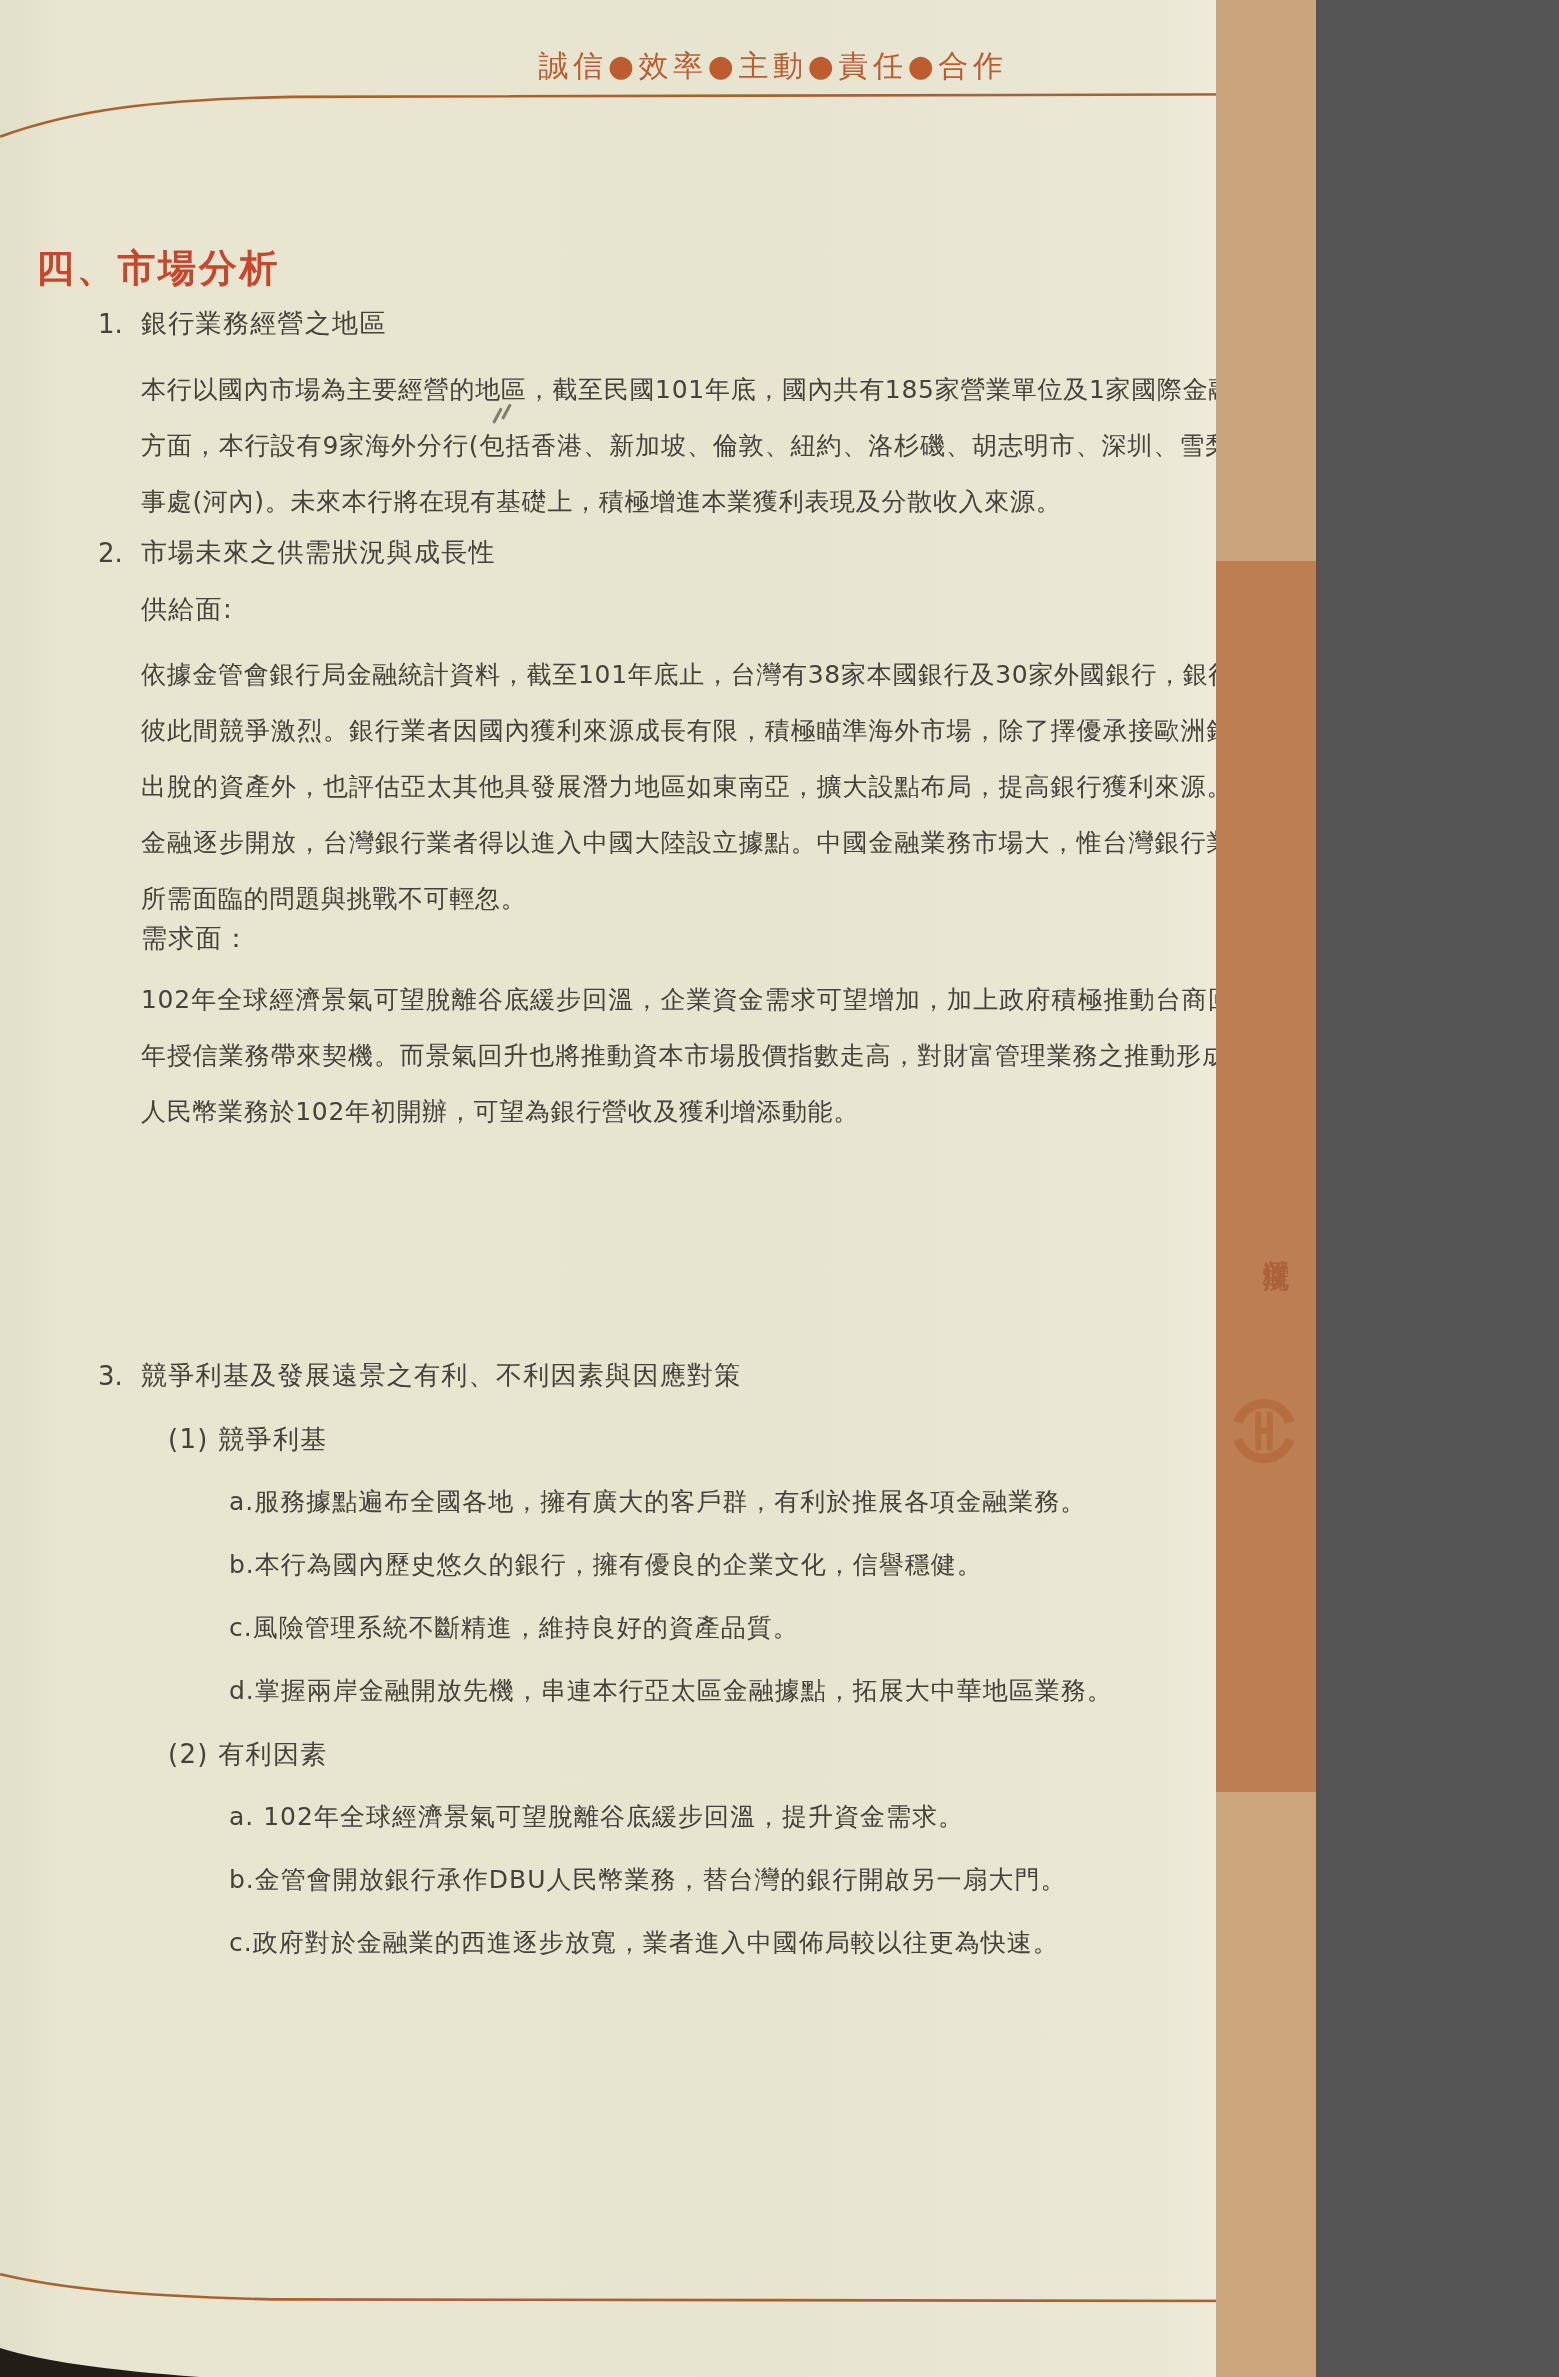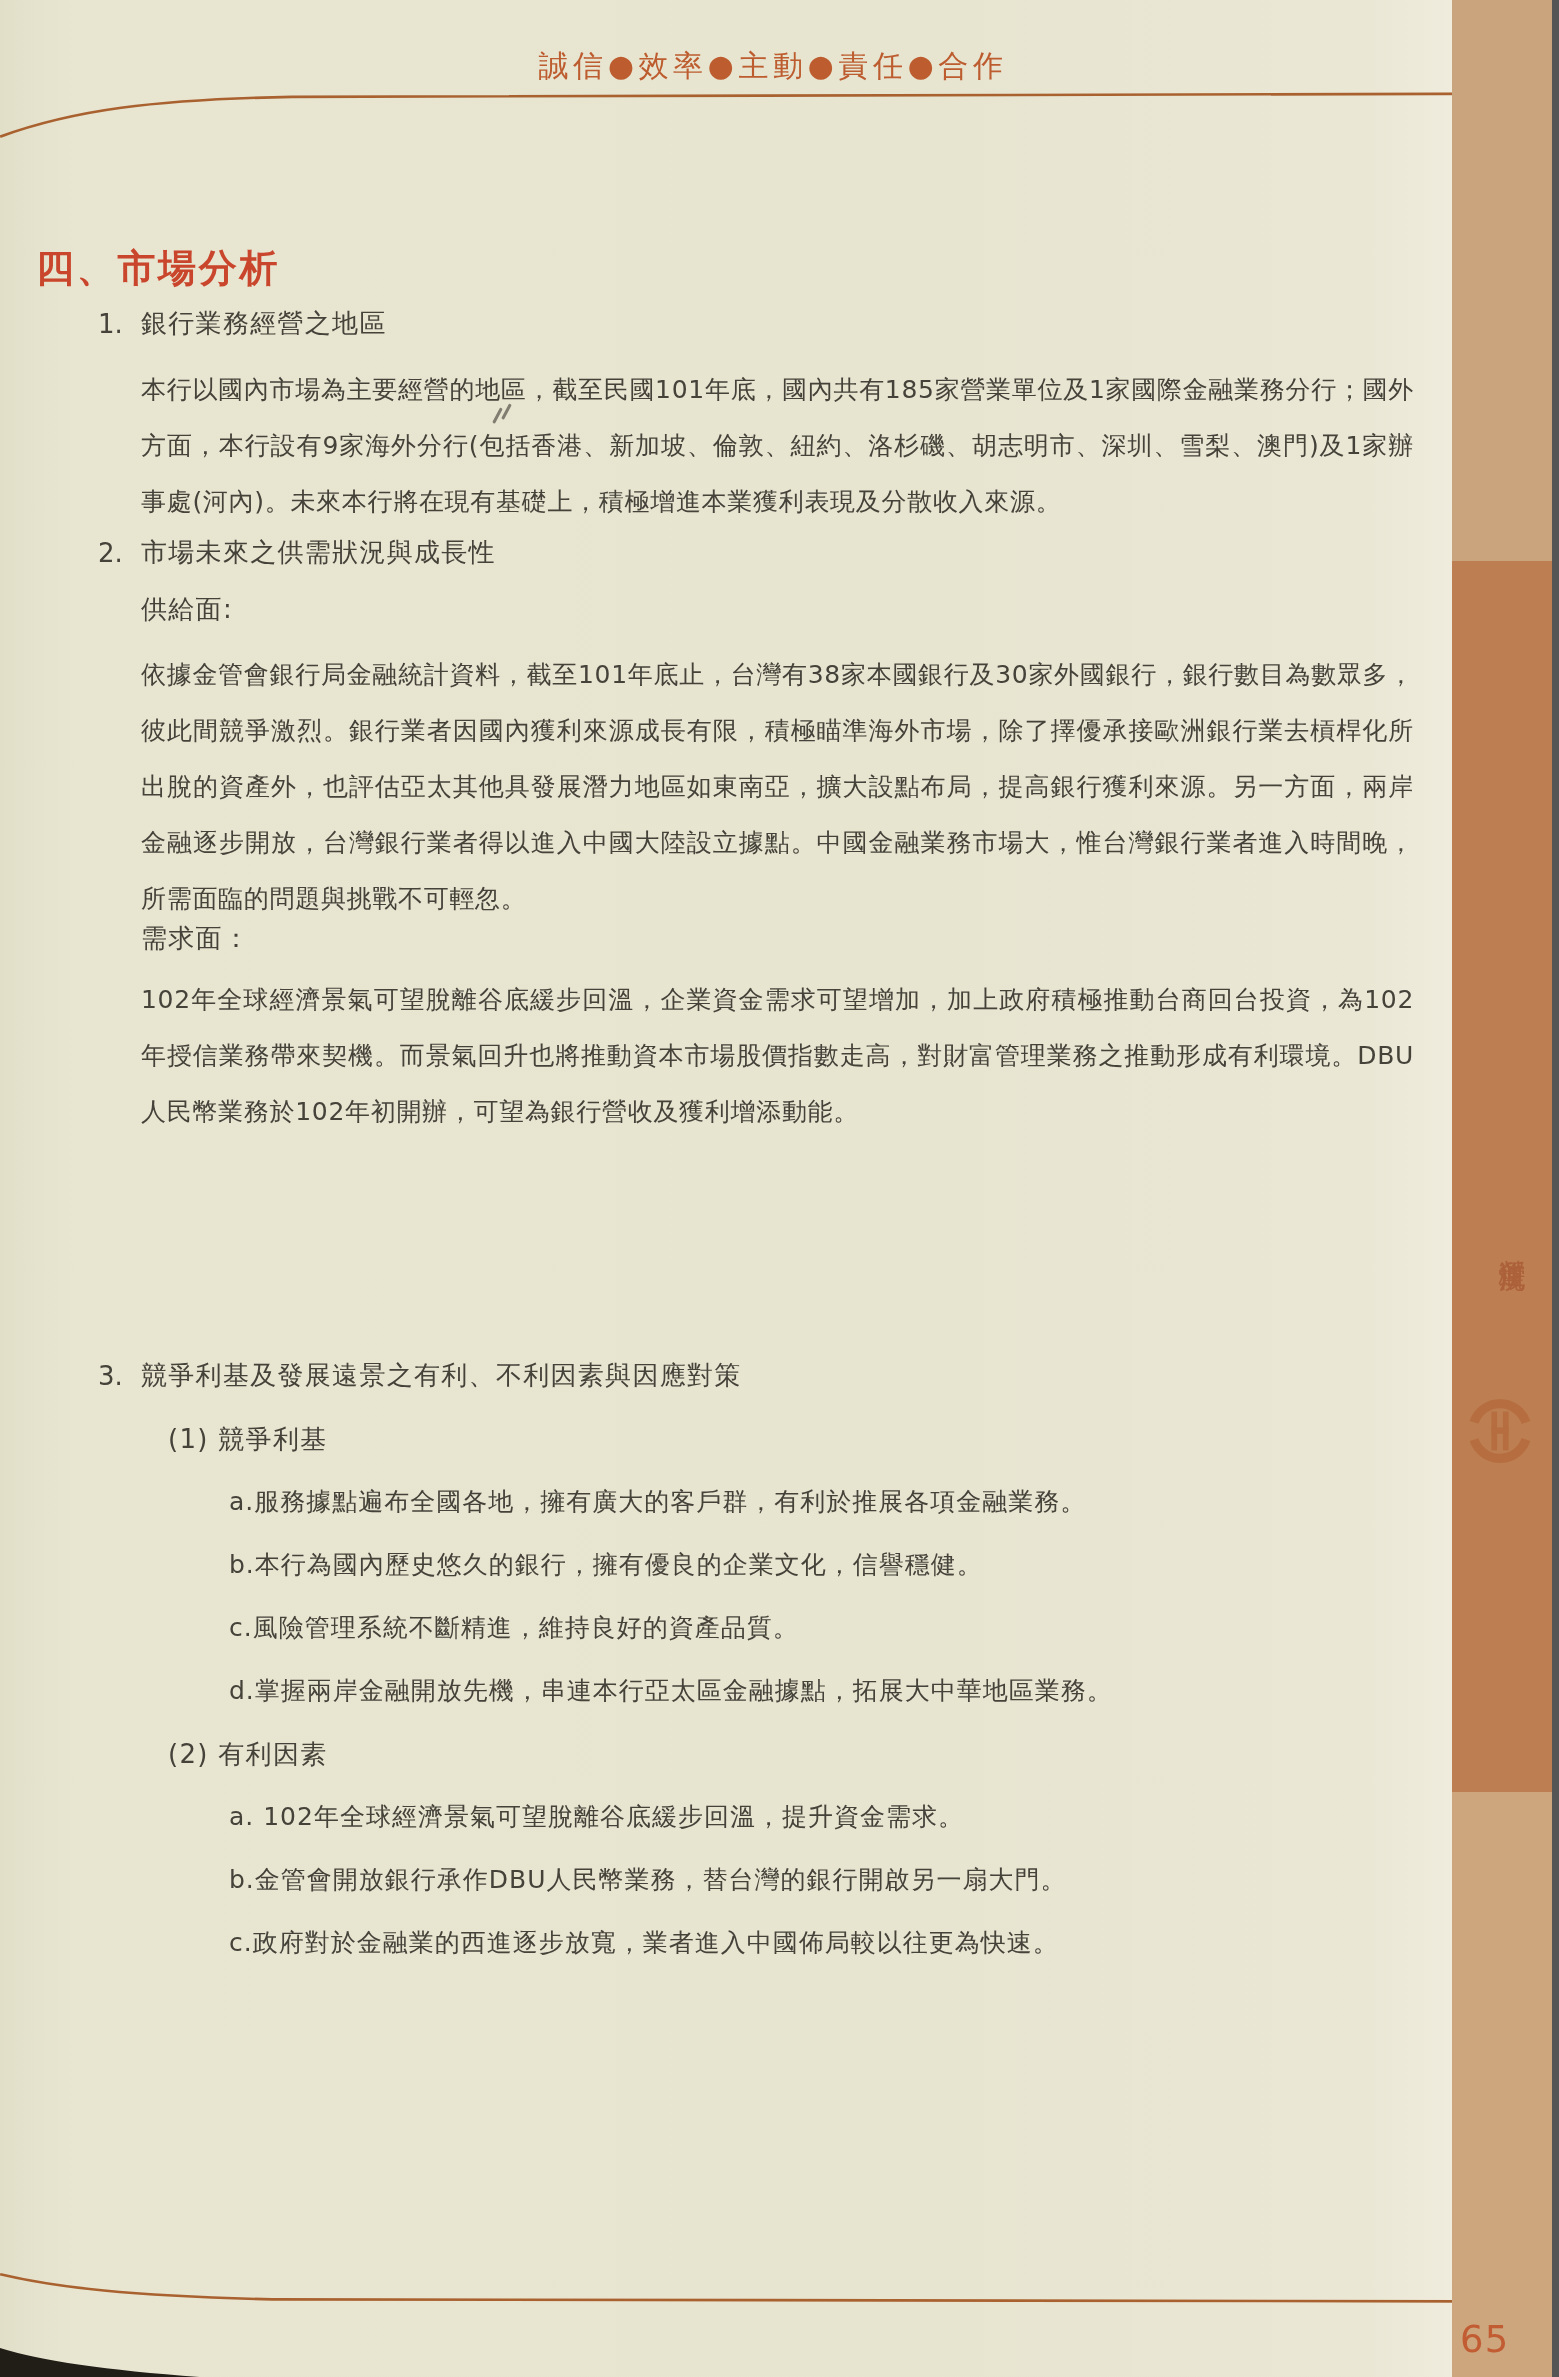--- a/index.html
+++ b/index.html
@@ -1,18 +1,18 @@
 <!DOCTYPE html>
 <html style="font-size:10.6px"><head>
 <meta charset="utf-8">
 <style>
   html,body{margin:0;padding:0;background:#555;}
   #page{
     position:relative;
-    width:1552px;height:2377px;
+    width:1316px;height:2377px;
     background:linear-gradient(90deg,#e2dfc9 0%,#e8e5d1 5%,#e7e4d0 60%,#eae7d5 88%,#efecdd 93.5%,#f0eedf 100%);
     font-family:"DejaVu Sans","Liberation Sans",sans-serif;
     overflow:hidden;
   }
   .abs{position:absolute;}
   .motto{
     left:0;top:46px;width:1546px;
     text-align:center;
     font-size:30px;letter-spacing:4.6px;
     color:#bd5c2e;

